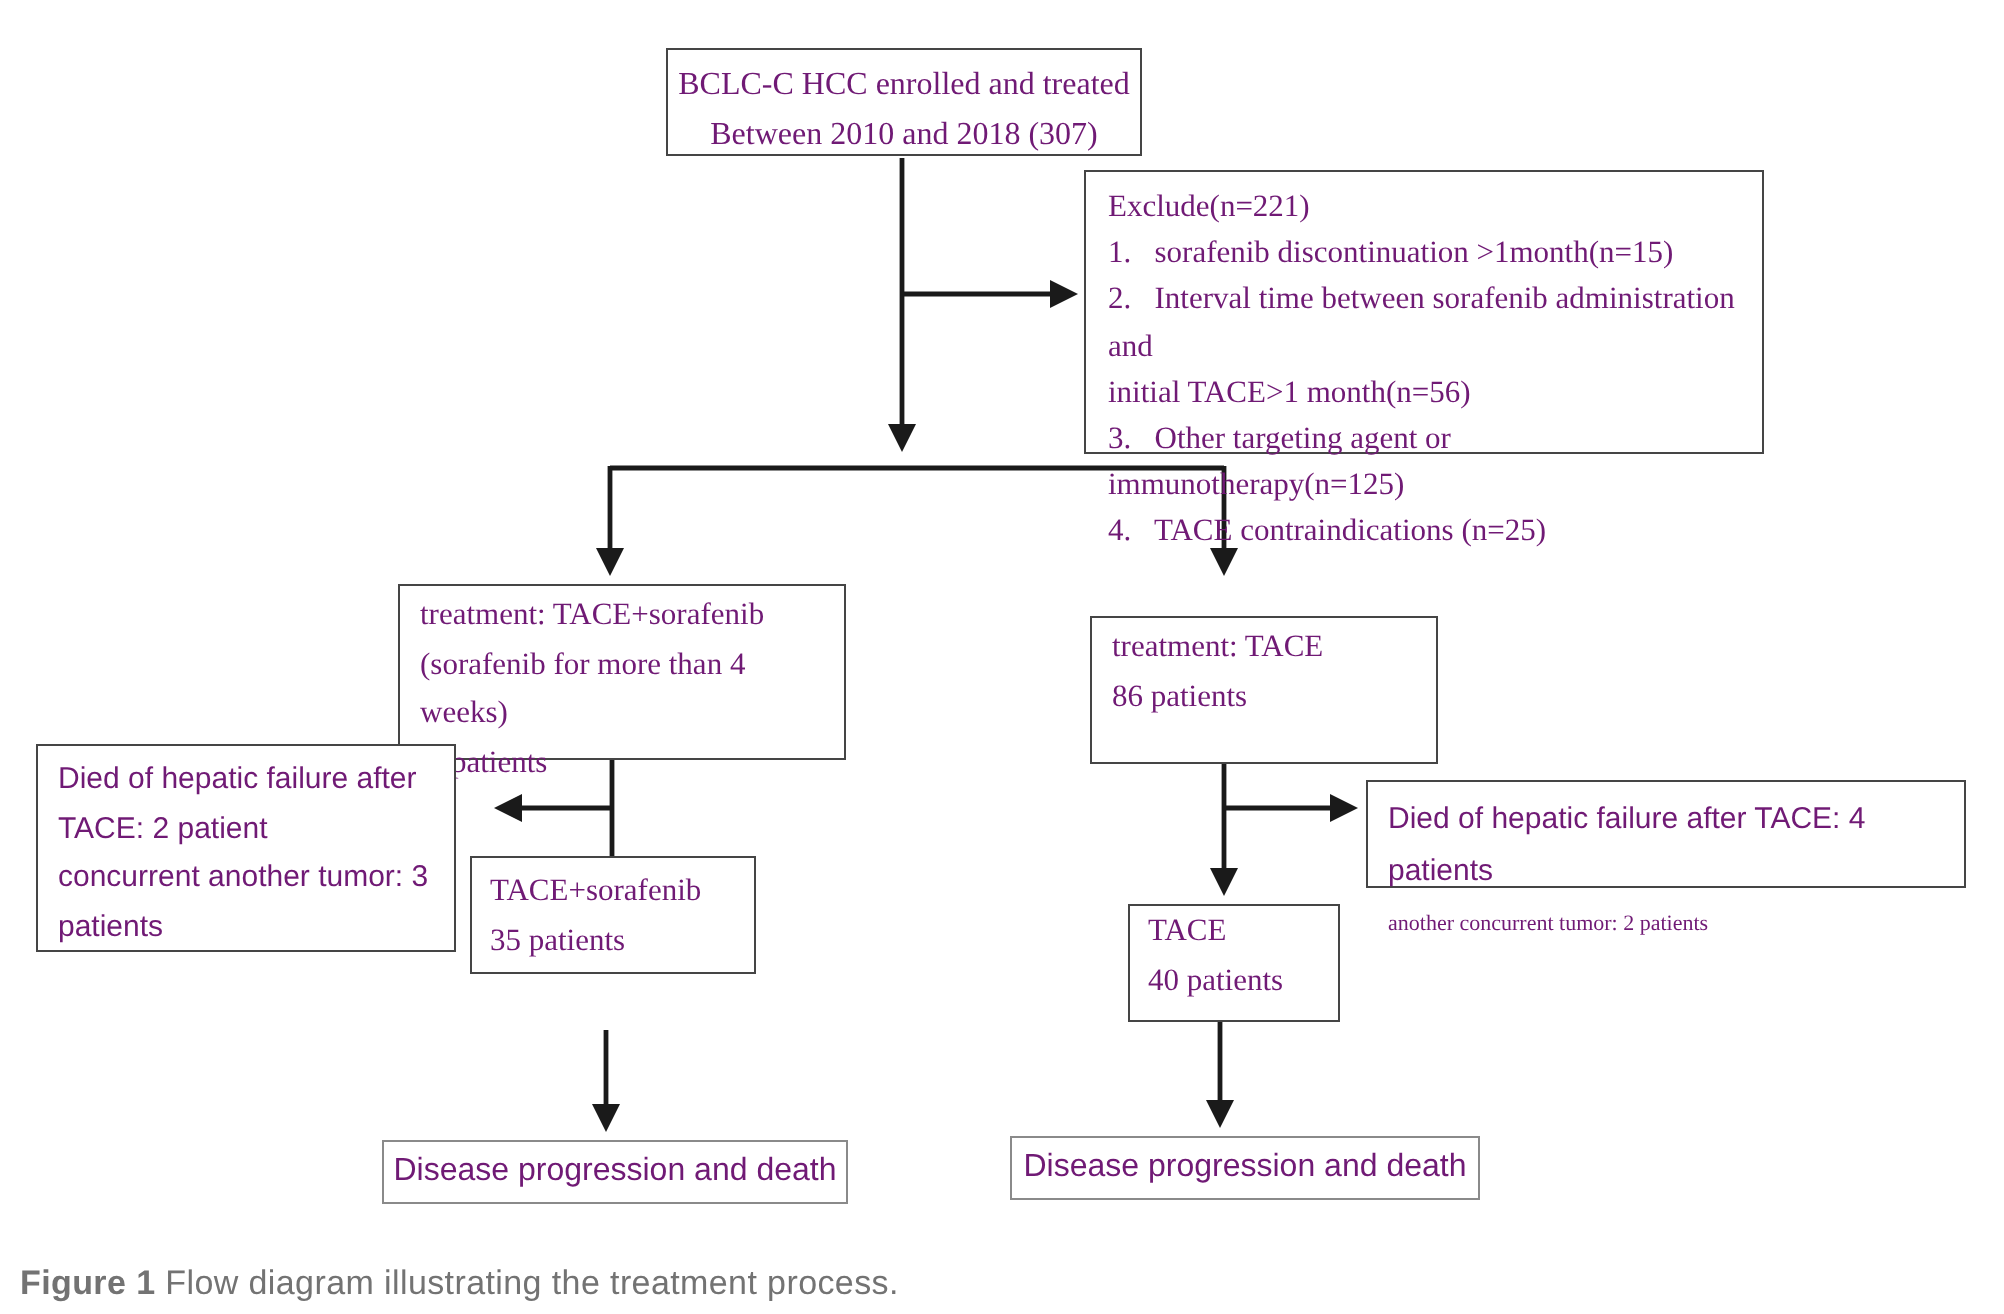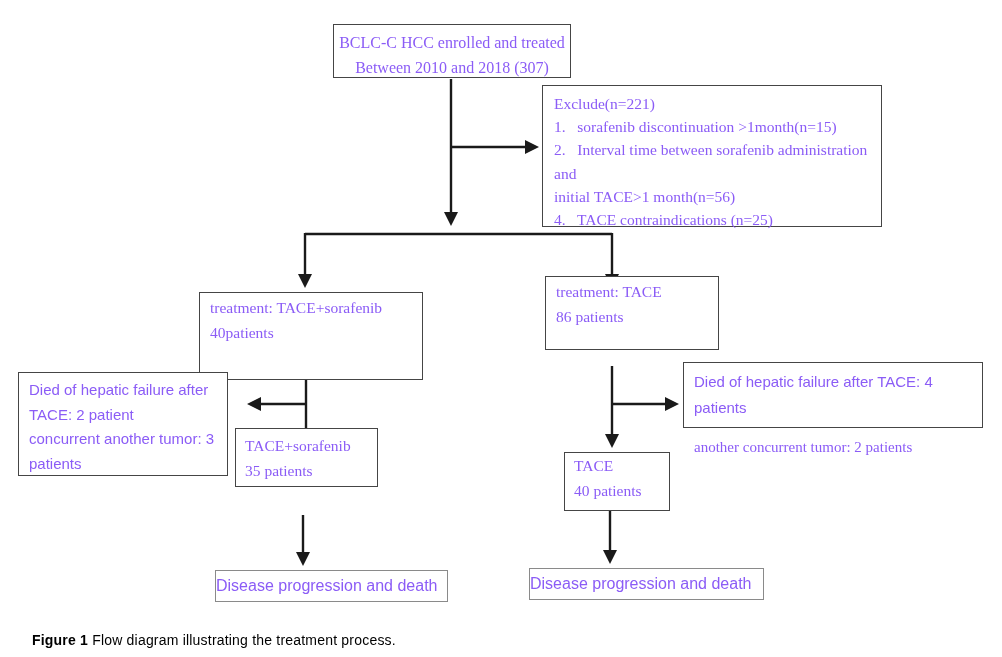--- a/index.html
+++ b/index.html
@@ -8,51 +8,51 @@
     width:1002px;height:657px;
     background:#ffffff;
     overflow:hidden;
   }
   #arrows{position:absolute;left:0;top:0;width:1002px;height:657px;}
   .box{
     position:absolute;
     box-sizing:border-box;
     background:#ffffff;
     border:1.4px solid #454545;
-    color:#8b5cf6;
+    color:#701a75;
   }
   .serif{font-family:"Liberation Serif","DejaVu Serif",serif;}
   .sans{font-family:"Liberation Sans","DejaVu Sans",sans-serif;}
   .line{white-space:pre-wrap;}
   
   .b-enrolled{left:333px;top:24px;width:238px;height:54px;
     font-size:16px;text-align:center;padding-top:5px;line-height:25px;}
   .b-exclude{left:542px;top:85px;width:340px;height:142px;
     font-size:15.5px;padding:6px 10px 0 11px;line-height:23.2px;}
   .b-treat-left{left:199px;top:292px;width:224px;height:88px;
     font-size:15.5px;padding:3px 8px 0 10px;line-height:24.5px;}
-  .b-treat-right{left:545px;top:276px;width:174px;height:74px;
+  .b-treat-right{left:545px;top:308px;width:174px;height:74px;
     font-size:15.5px;padding:3px 8px 0 10px;line-height:24.5px;}
   .b-died-left{left:18px;top:372px;width:210px;height:104px;
     font-size:15px;padding:5px 8px 13px 10px;line-height:24.6px;}
-  .b-died-right{left:683px;top:362px;width:300px;height:66px;
+  .b-died-right{left:683px;top:390px;width:300px;height:54px;
     font-size:15px;padding:6px 8px 0 10px;line-height:26px;}
   .b-mid-left{left:235px;top:428px;width:143px;height:59px;
     font-size:15.5px;padding:4px 8px 0 9px;line-height:25px;}
   .b-mid-right{left:564px;top:452px;width:106px;height:59px;
     font-size:15.5px;padding:0 8px 0 9px;line-height:25px;}
   .b-outcome{border:1.5px solid #8a8a8a;font-size:16px;
-    text-align:left;line-height:29px;margin-left:24px;}
+    text-align:center;line-height:29px;}
   .b-outcome-left{left:191px;top:570px;width:233px;height:32px;}
   .b-outcome-right{left:505px;top:568px;width:235px;height:32px;}
-  .died-right-l2{font-family:"Liberation Serif","DejaVu Serif",serif;font-size:15px;margin-top:13px;}
+  .died-right-l2{font-family:"Liberation Serif","DejaVu Serif",serif;font-size:11px;}
   
   .caption{
-    position:absolute;left:32px;top:632px;
-    font-size:14px;color:#000000;letter-spacing:0.2px;
+    position:absolute;left:10px;top:632px;
+    font-size:17px;color:#737373;letter-spacing:0.2px;
   }
   .caption b{font-weight:bold;}
 </style>
 </head>
 <body>
 
 <div id="canvas">
 
   <svg id="arrows" viewBox="0 0 1002 657" xmlns="http://www.w3.org/2000/svg">
     <defs>
@@ -78,25 +78,27 @@
   <div class="box serif b-enrolled">
     <div class="line">BCLC-C HCC enrolled and treated</div>
     <div class="line">Between 2010 and 2018 (307)</div>
   </div>
 
   <div class="box serif b-exclude">
     <div class="line">Exclude(n=221)</div>
     <div class="line">1.   sorafenib discontinuation &gt;1month(n=15)</div>
     <div class="line">2.   Interval time between sorafenib administration and</div>
     <div class="line">initial TACE&gt;1 month(n=56)</div>
+    <div class="line">3.   Other targeting agent or immunotherapy(n=125)</div>
     <div class="line">4.   TACE contraindications (n=25)</div>
   </div>
 
   <div class="box serif b-treat-left">
     <div class="line">treatment: TACE+sorafenib</div>
+    <div class="line">(sorafenib for more than 4 weeks)</div>
     <div class="line">40patients</div>
   </div>
 
   <div class="box serif b-treat-right">
     <div class="line">treatment: TACE</div>
     <div class="line">86 patients</div>
   </div>
 
   <div class="box sans b-died-left">
     <div class="line">Died of hepatic failure after</div>

